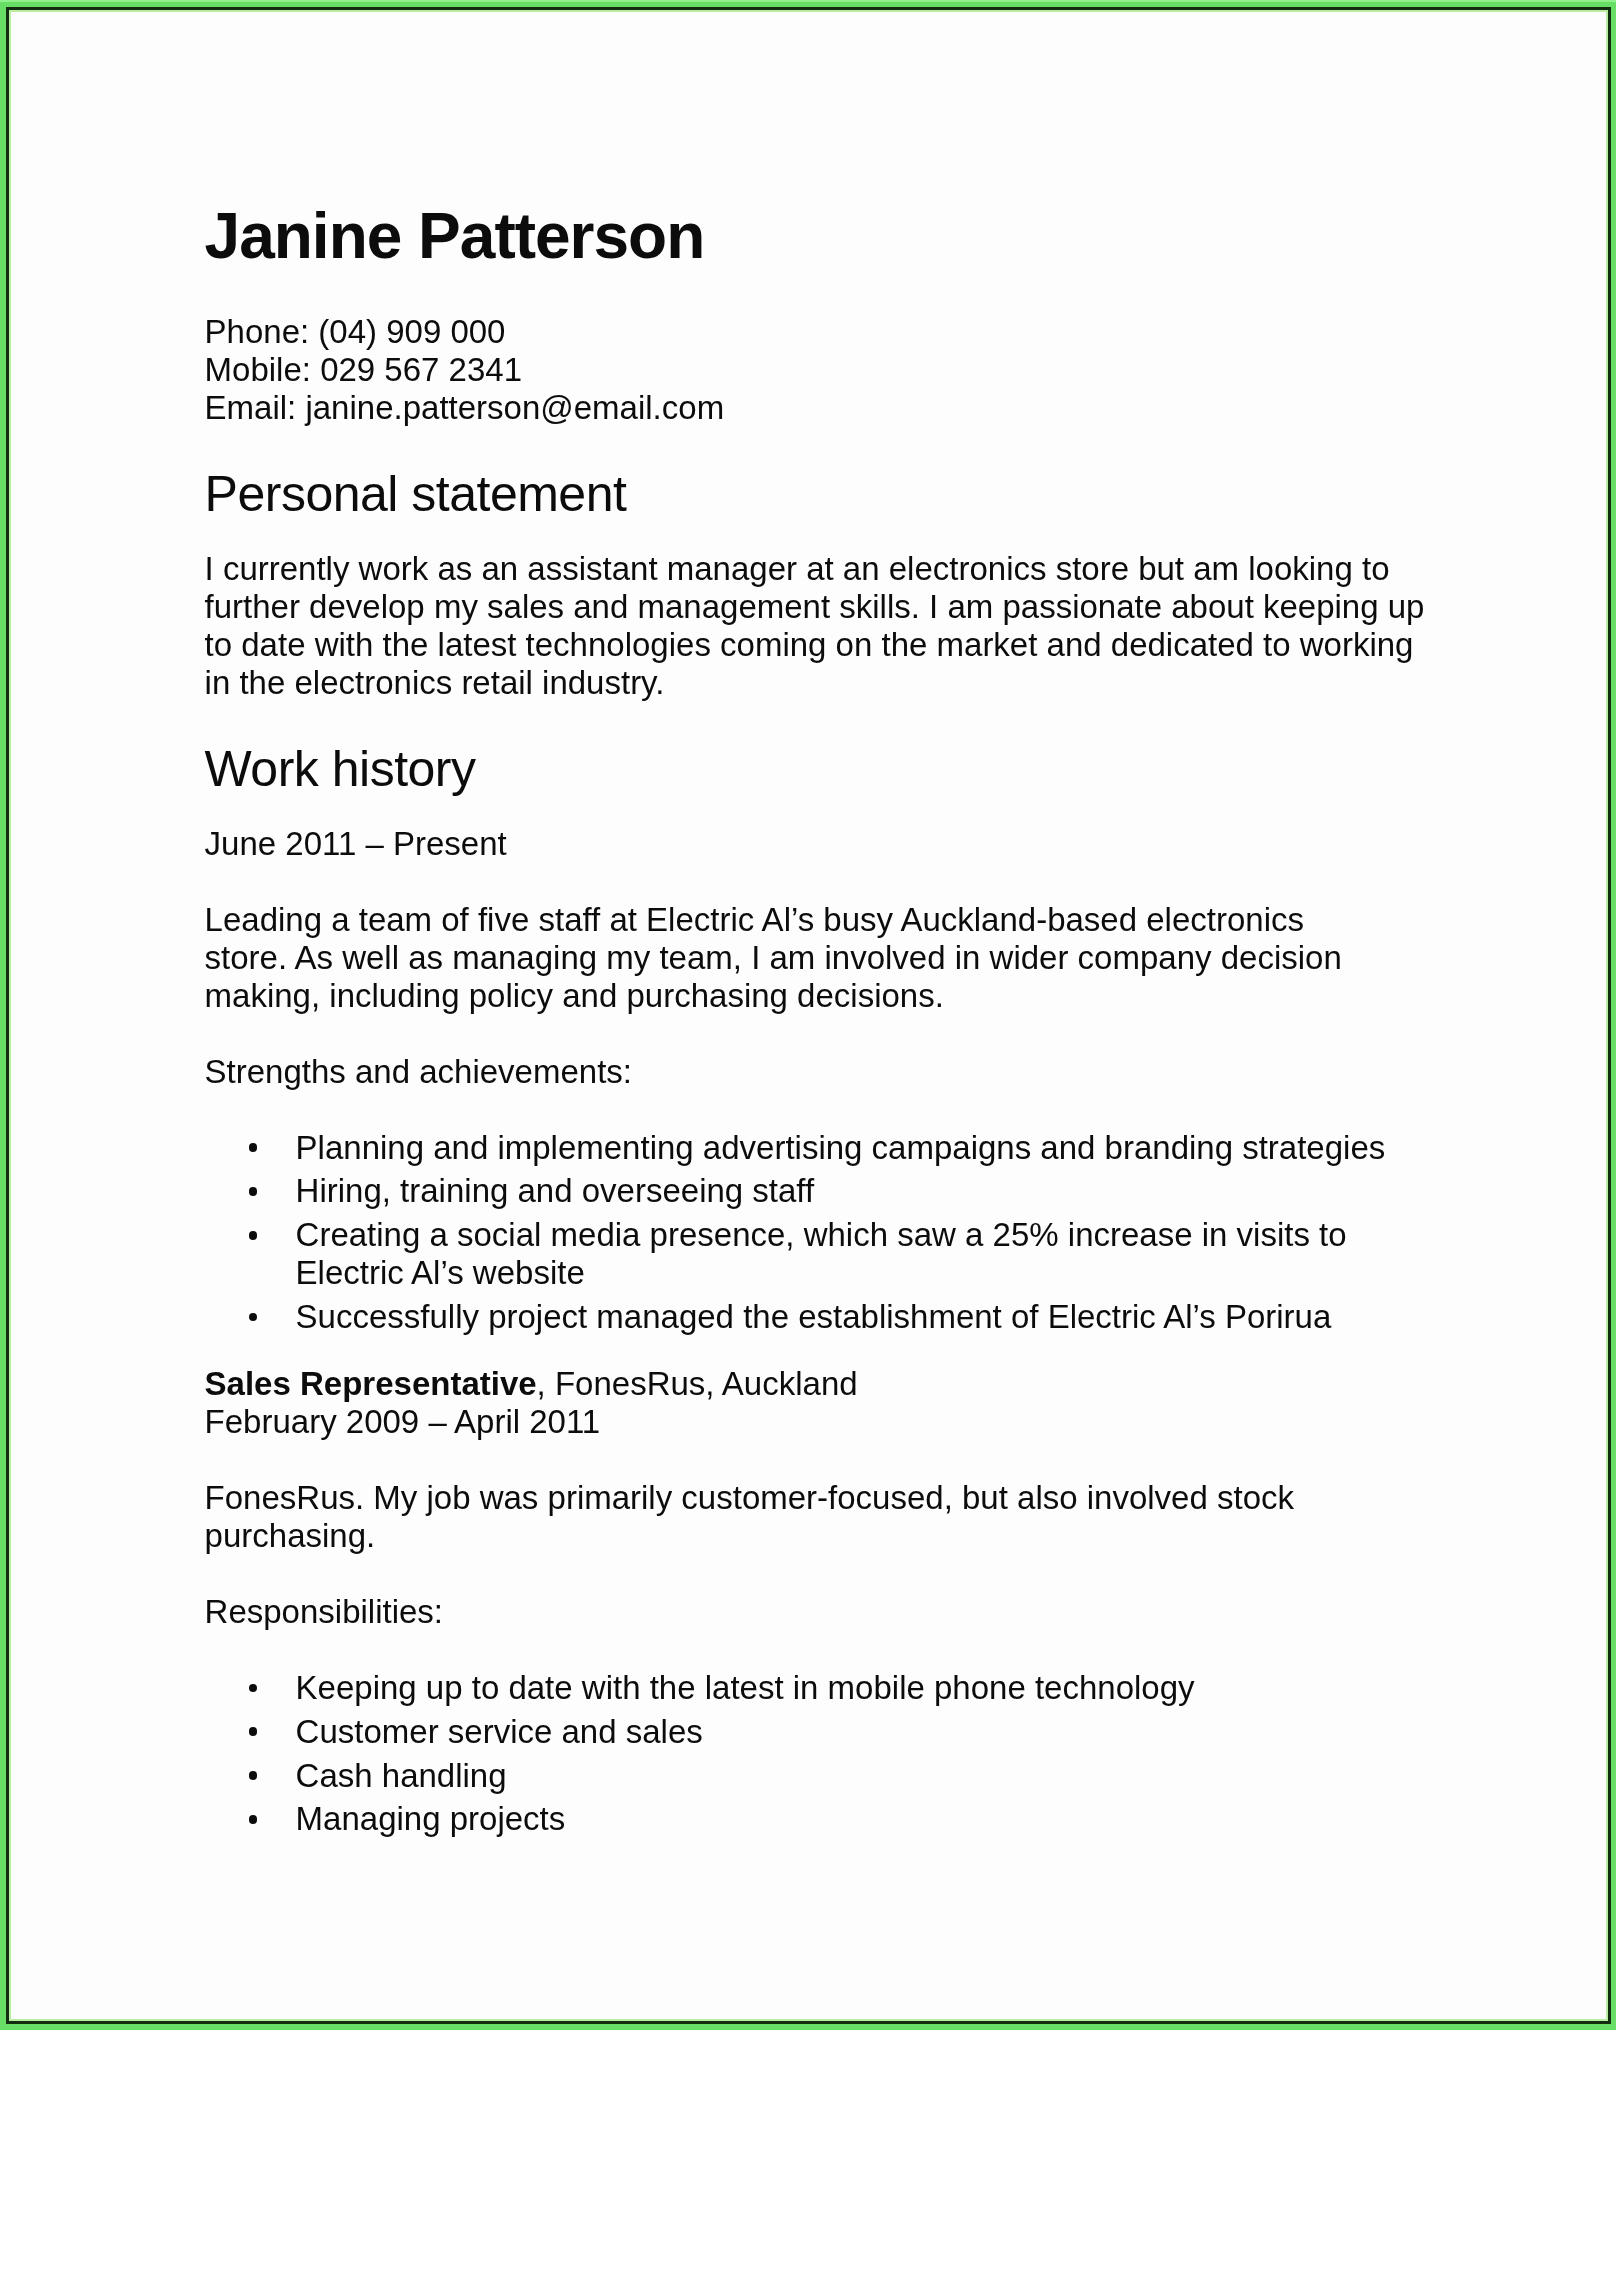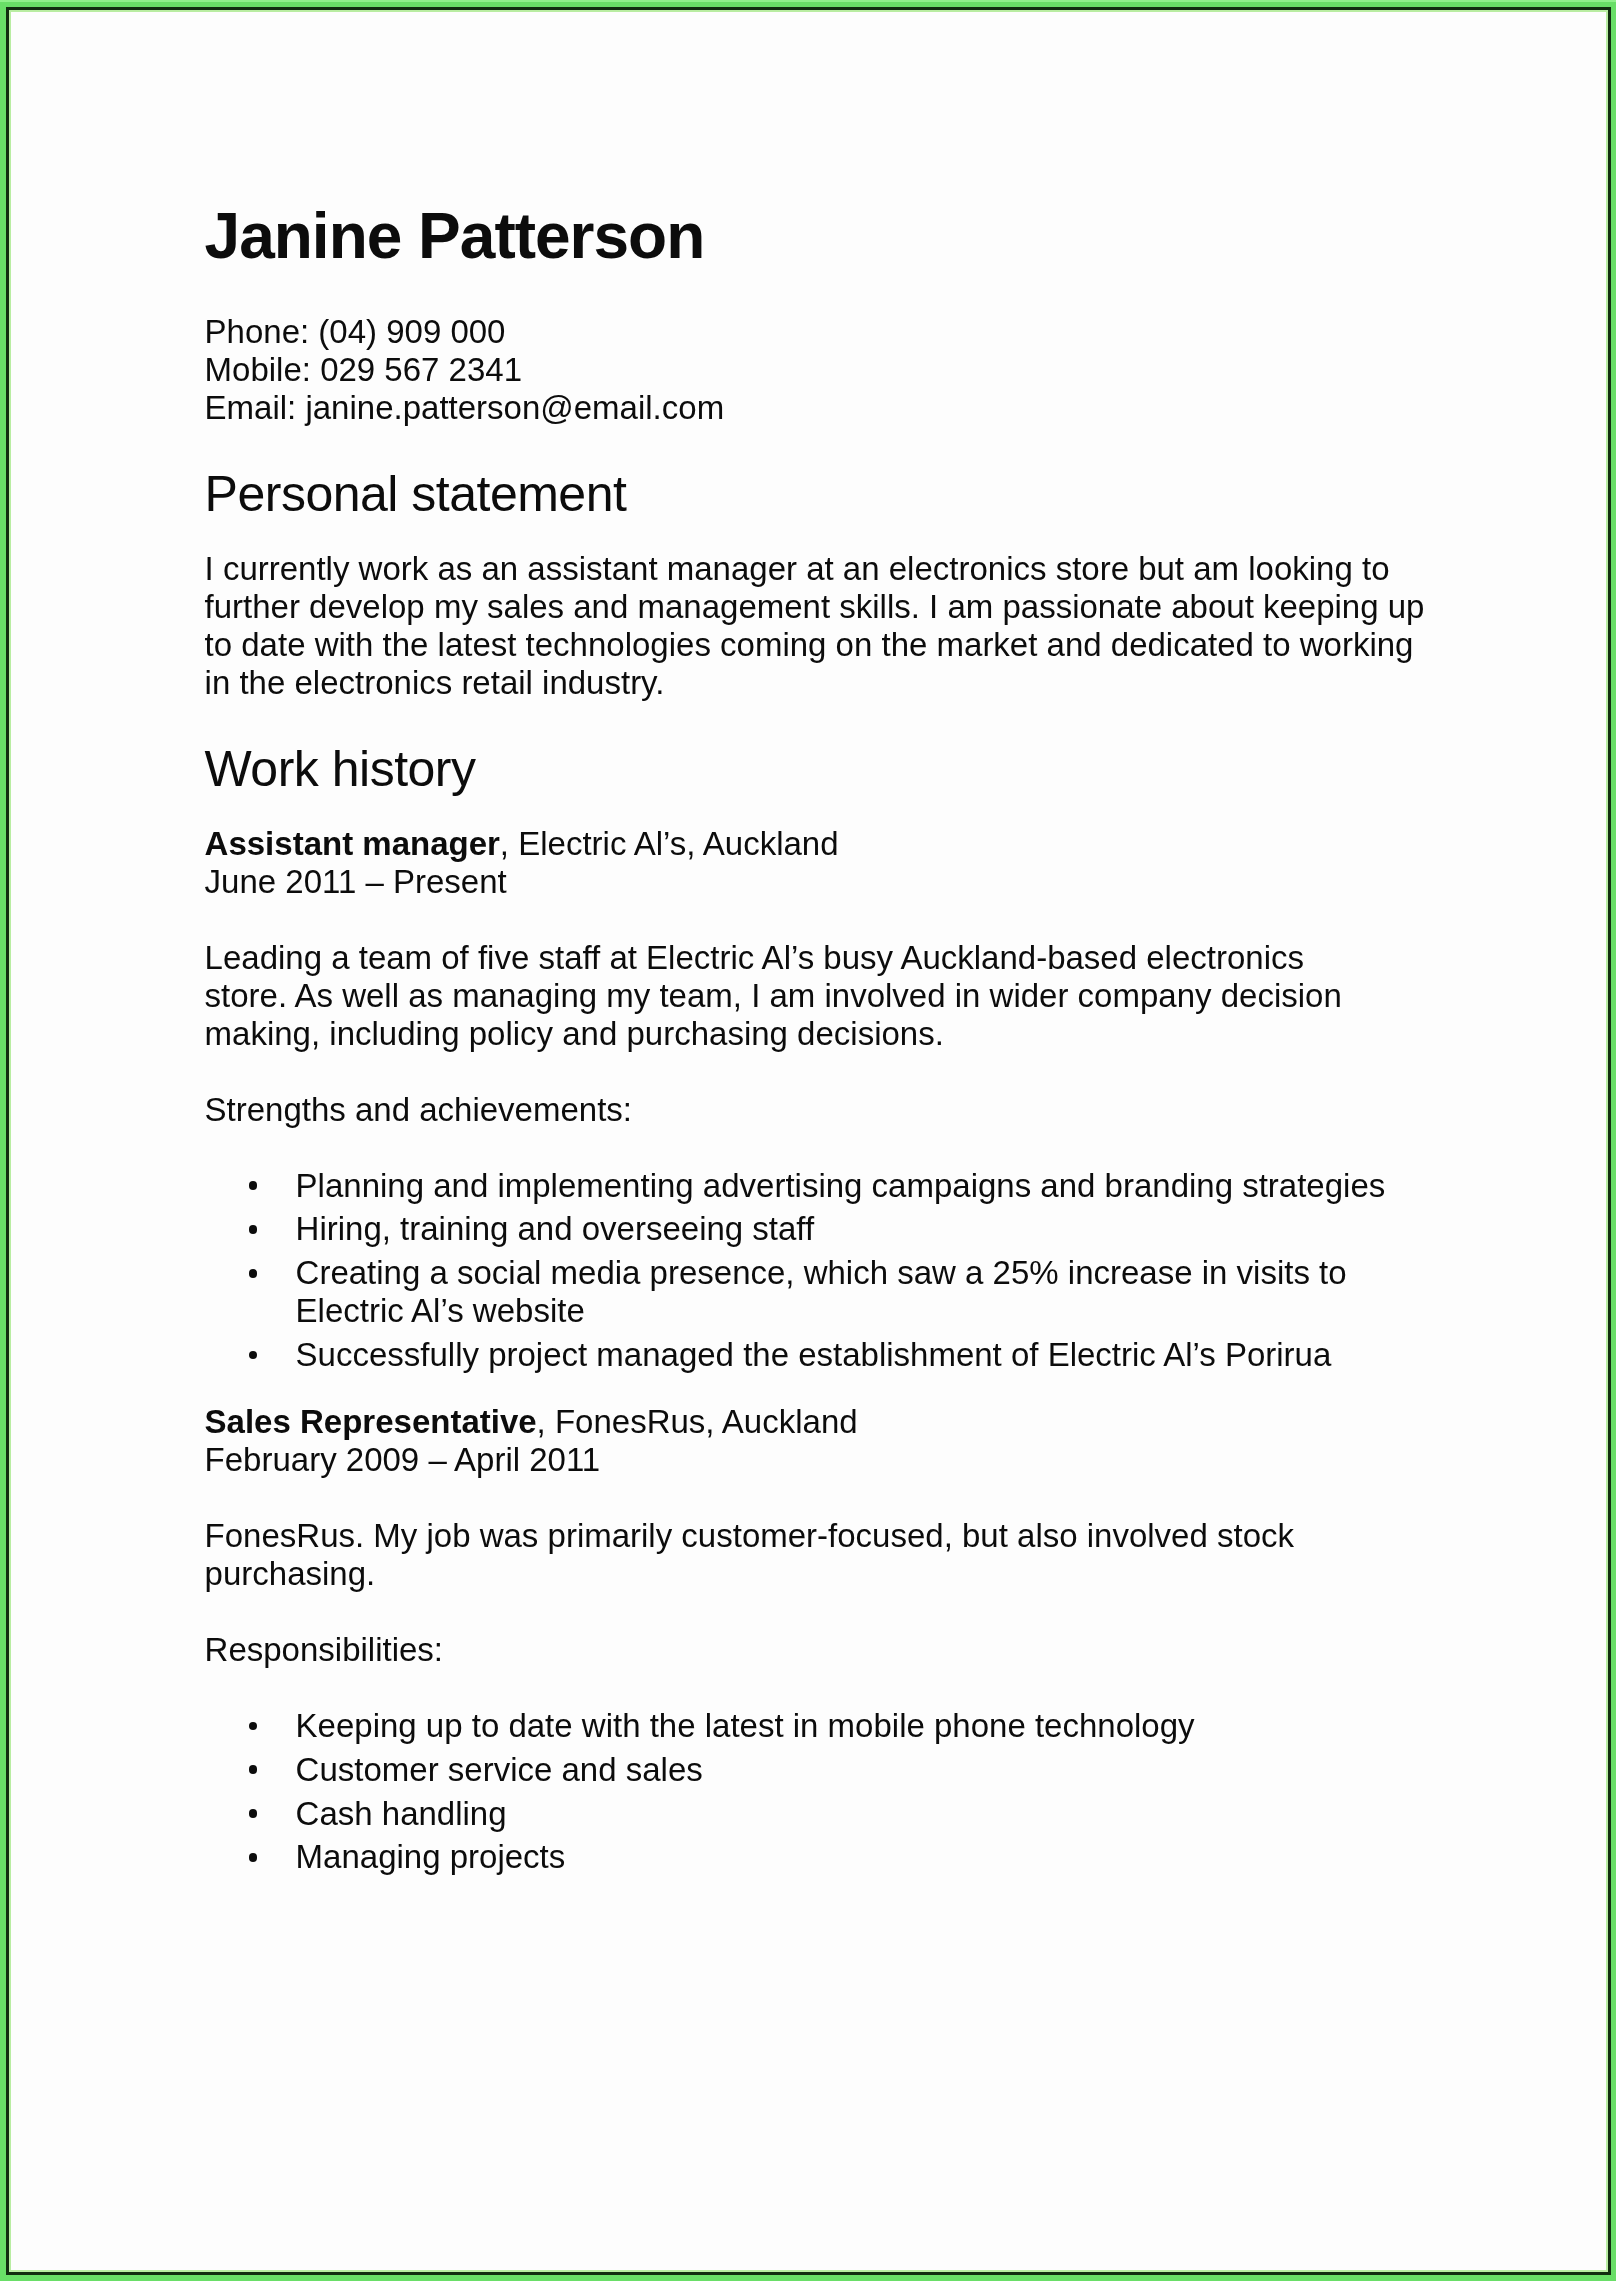--- a/index.html
+++ b/index.html
@@ -1,17 +1,17 @@
 <!DOCTYPE html>
 <html><head>
 <meta charset="utf-8">
 <style>
   html, body { margin: 0; padding: 0; background: #ffffff; }
   .page {
-    width: 1617px; height: 2281px;
+    width: 1617px; height: 2030px;
     box-sizing: border-box;
     background: #69de67;
     border-top: 2.9px solid #90f08b;
     padding: 4.9px 5.8px 5.8px 5.8px;
   }
   .frame-dark {
     box-sizing: border-box;
     background: #122d10;
     width: 100%; height: 100%;
     padding: 2.9px;
@@ -91,21 +91,20 @@
         <div class="block">
           <div class="ln">I currently work as an assistant manager at an electronics store but am looking to</div>
           <div class="ln">further develop my sales and management skills. I am passionate about keeping up</div>
           <div class="ln">to date with the latest technologies coming on the market and dedicated to working</div>
           <div class="ln">in the electronics retail industry.</div>
         </div>
 
         <h2>Work history</h2>
 
         <div class="block">
-          <div class="ln"><span class="b">Assistant manager</span><span>, Electric Al’s, Auckland</span></div>
           <div class="ln">June 2011 – Present</div>
         </div>
 
         <div class="block">
           <div class="ln">Leading a team of five staff at Electric Al’s busy Auckland-based electronics</div>
           <div class="ln">store. As well as managing my team, I am involved in wider company decision</div>
           <div class="ln">making, including policy and purchasing decisions.</div>
         </div>
 
         <div class="block">Strengths and achievements:</div>

